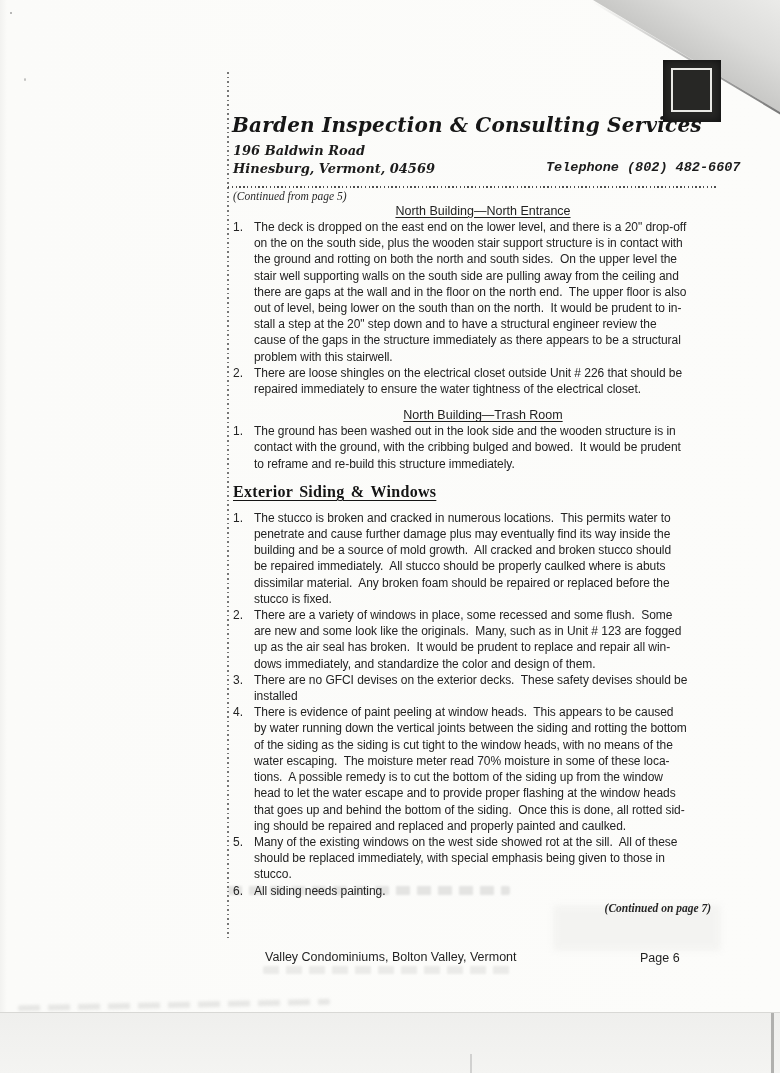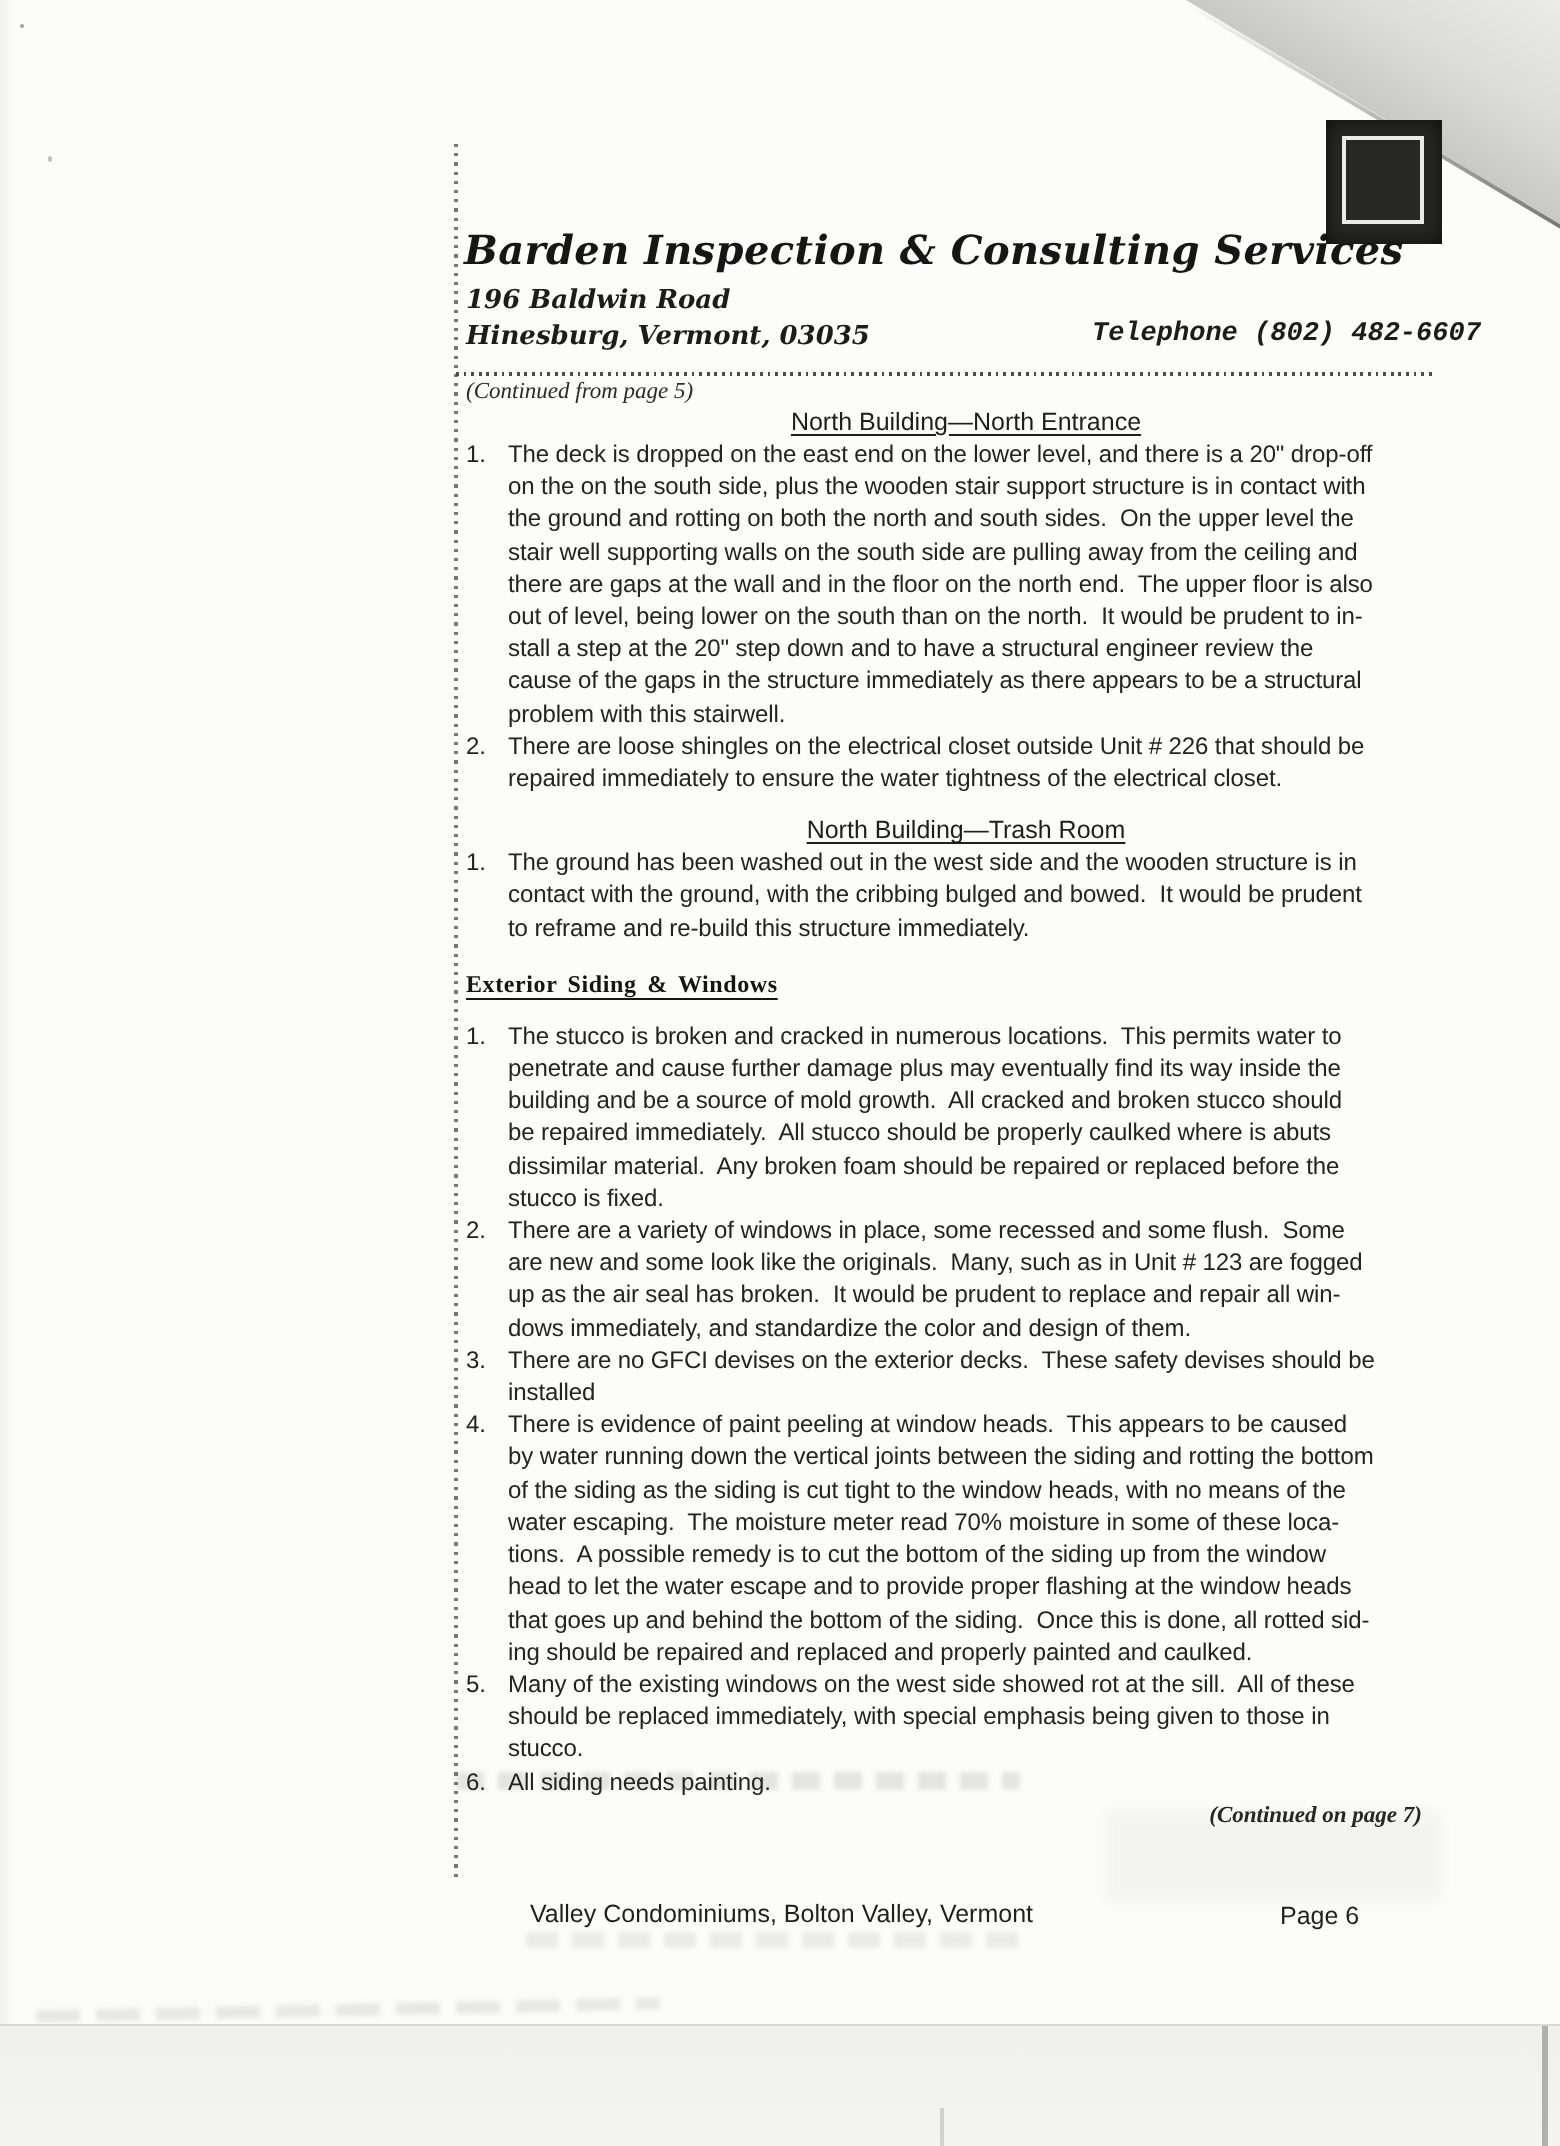--- a/index.html
+++ b/index.html
@@ -95,21 +95,21 @@
     font-family:"Liberation Serif",serif;font-style:italic;
     font-size:11.5px;line-height:13px;color:#2a2a2a;
   }
   .sec-h{
     font-size:12.5px;line-height:16px;color:#1e1e1e;
     text-decoration:underline;text-underline-offset:2px;text-align:center;
   }
   .gap10{height:10px;}
   .major-h{
     font-family:"Liberation Serif",serif;font-weight:bold;
-    font-size:12px;line-height:20px;margin:10px 0 8px 0;color:#151515;
+    font-size:16px;line-height:20px;margin:10px 0 8px 0;color:#151515;
     text-decoration:underline;text-underline-offset:2.5px;
     letter-spacing:.3px;word-spacing:2px;
   }
   .item{display:flex;font-size:12px;line-height:16.2px;color:#232323;}
   .num{width:21px;flex:0 0 21px;}
   .txt{white-space:pre;letter-spacing:-0.05px;}
   .continued-on{
     margin-top:2px;padding-right:22px;text-align:right;
     font-family:"Liberation Serif",serif;font-style:italic;font-weight:600;
     font-size:11.5px;line-height:14px;color:#262626;position:relative;
@@ -133,21 +133,21 @@
   <div class="smudge-bottomleft smudge"></div>
   <div class="bottom-band"></div>
   <div class="bottom-right-line"></div>
   <div class="bottom-mark"></div>
 
   <div class="logo">
     <div class="logo-frame"></div>
   </div>
   <div class="company">Barden Inspection &amp; Consulting Services</div>
   <div class="addr1">196 Baldwin Road</div>
-  <div class="addr2">Hinesburg, Vermont, 03035</div>
+  <div class="addr2">Hinesburg, Vermont, 04569</div>
   <div class="phone">Telephone (802) 482-6607</div>
   <div class="dotted-rule"></div>
   <div class="margin-line"></div>
 
   <main class="content">
     <div class="continued-from">(Continued from page 5)</div>
 
     <div class="sec-h">North Building—North Entrance</div>
     <div class="item">
       <span class="num">1.</span>
@@ -164,21 +164,21 @@
     <div class="item">
       <span class="num">2.</span>
       <span class="txt">There are loose shingles on the electrical closet outside Unit # 226 that should be
 repaired immediately to ensure the water tightness of the electrical closet.</span>
     </div>
 
     <div class="gap10"></div>
     <div class="sec-h">North Building—Trash Room</div>
     <div class="item">
       <span class="num">1.</span>
-      <span class="txt">The ground has been washed out in the west side and the wooden structure is in
+      <span class="txt">The ground has been washed out in the look side and the wooden structure is in
 contact with the ground, with the cribbing bulged and bowed.  It would be prudent
 to reframe and re-build this structure immediately.</span>
     </div>
 
     <div class="major-h">Exterior Siding &amp; Windows</div>
 
     <div class="item">
       <span class="num">1.</span>
       <span class="txt">The stucco is broken and cracked in numerous locations.  This permits water to
 penetrate and cause further damage plus may eventually find its way inside the

